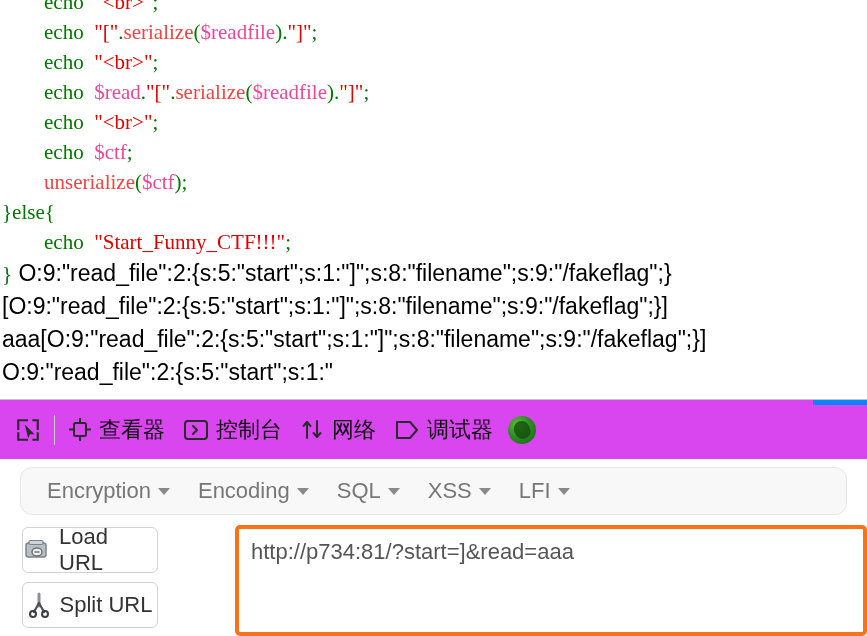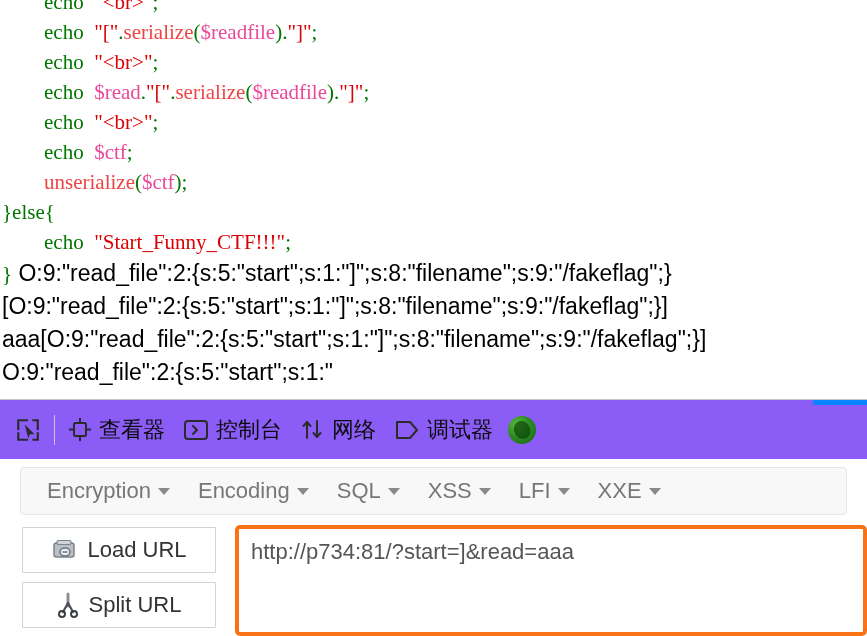--- a/index.html
+++ b/index.html
@@ -49,21 +49,21 @@
     padding-left: 2px;
   }
   .output-line { height: 33px; white-space: pre; }
   .brace-green { color: #007700; font-family: "Liberation Serif", serif; font-size:21px; }
 
   
   #devtools-toolbar {
     position: absolute;
     left: 0; top: 399px;
     width: 867px; height: 60px;
-    background: #8b5cf6;
+    background: #d946ef;
     border-top: 1px solid #c5c5c7;
     display: flex;
     align-items: center;
     padding: 0 6px;
   }
   #progress-bar {
     position: absolute;
     left: 813px; top: 400px;
     width: 54px; height: 5px;
     background: #0a84ff;
@@ -103,21 +103,21 @@
     left: 0; top: 459px;
     width: 867px; height: 177px;
     background: #ffffff;
   }
   #hackbar-menu {
     position: absolute;
     left: 20px; top: 8px;
     width: 827px; height: 48px;
     background: #f8f8f8;
     border: 1px solid #e7e7e7;
-    border-radius: 4px;
+    border-radius: 12px;
     display: flex;
     align-items: center;
     padding-left: 12px;
   }
   .hb-menu-item {
     display: flex; align-items: center; gap: 7px;
     font-size: 22px; color: #777777;
     padding: 0 14px; height: 40px;
     cursor: default; white-space: nowrap;
   }
@@ -125,24 +125,24 @@
     width: 0; height: 0;
     border-left: 6px solid transparent;
     border-right: 6px solid transparent;
     border-top: 7px solid #8a8a8a;
     display: inline-block;
   }
 
   .hb-btn {
     position: absolute;
     left: 22px;
-    width: 194px; height: 46px;
+    width: 136px; height: 46px;
     background: #ffffff;
     border: 1px solid #d2d2d2;
-    border-radius: 1px;
+    border-radius: 6px;
     display: flex; align-items: center; justify-content: center;
     gap: 10px;
     font-size: 22px; color: #333333;
     cursor: default;
   }
   #btn-load  { top: 68px; }
   #btn-split { top: 123px; }
   .hb-btn-icon { display:flex; align-items:center; }
 
   #hb-textarea {
@@ -244,24 +244,20 @@
         <div class="hb-menu-item">
           <span>SQL</span>
           <span class="caret"></span>
         </div>
         <div class="hb-menu-item">
           <span>XSS</span>
           <span class="caret"></span>
         </div>
         <div class="hb-menu-item">
           <span>LFI</span>
-          <span class="caret"></span>
-        </div>
-        <div class="hb-menu-item">
-          <span>XXE</span>
           <span class="caret"></span>
         </div>
       </div>
 
     <div class="hb-btn" id="btn-load">
       <span class="hb-btn-icon">
         <svg width="26" height="22" viewBox="0 0 26 22">
           <rect x="3" y="4" width="20" height="14" rx="2.5" fill="#b9bfc6" stroke="#7d848c" stroke-width="1.5"></rect>
           <rect x="6" y="1.5" width="14" height="4" rx="1.5" fill="#cfd4d9" stroke="#7d848c" stroke-width="1.2"></rect>
           <ellipse cx="14" cy="13" rx="5" ry="4" fill="#eceef0" stroke="#6d747c" stroke-width="1.5"></ellipse>

